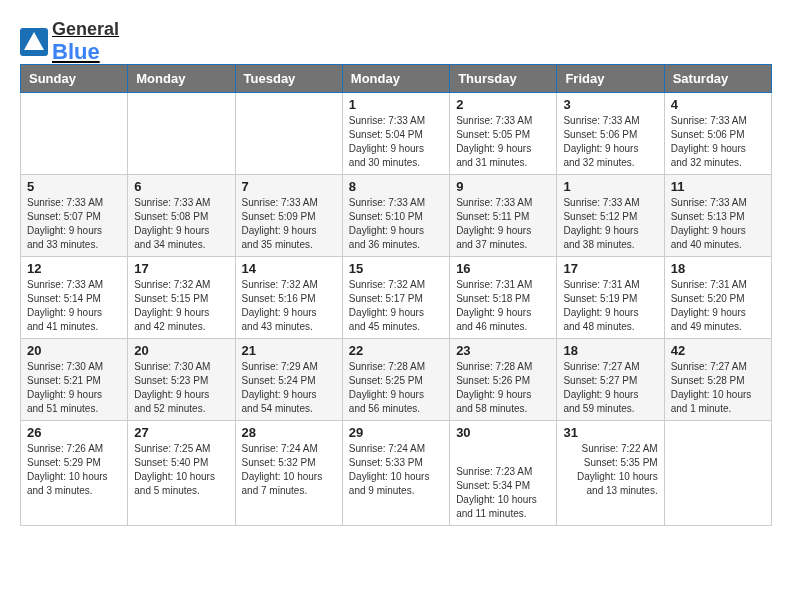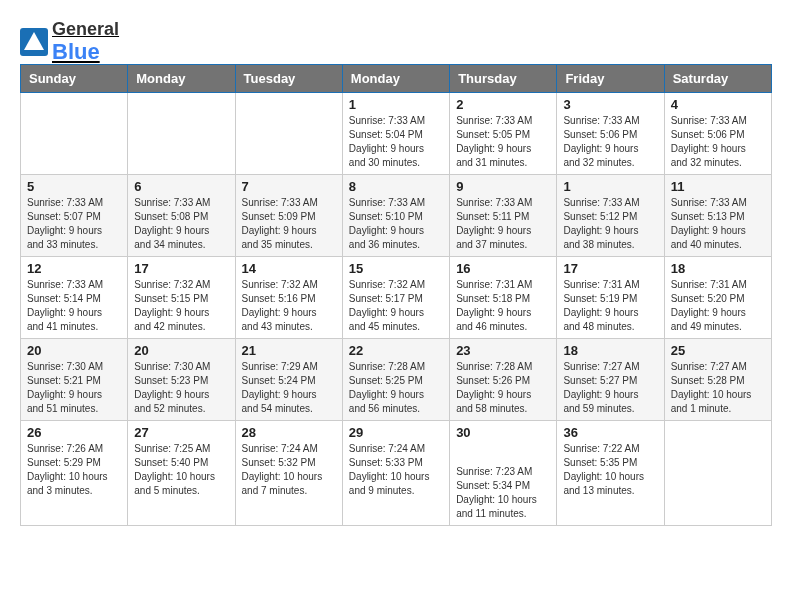--- a/index.html
+++ b/index.html
@@ -295,21 +295,21 @@
 and 58 minutes.</div>
         </td>
         <td>
           <span class="day-number">18</span>
           <div class="day-info" style="white-space: pre-line;">Sunrise: 7:27 AM
 Sunset: 5:27 PM
 Daylight: 9 hours
 and 59 minutes.</div>
         </td>
         <td>
-          <span class="day-number">25</span>
+          <span class="day-number">42</span>
           <div class="day-info" style="white-space: pre-line;">Sunrise: 7:27 AM
 Sunset: 5:28 PM
 Daylight: 10 hours
 and 1 minute.</div>
         </td>
       </tr>
       <tr>
         <td>
           <span class="day-number">26</span>
           <div class="day-info" style="white-space: pre-line;">Sunrise: 7:26 AM
@@ -339,22 +339,22 @@
 and 9 minutes.</div>
         </td>
         <td>
           <span class="day-number">30</span>
           <div class="day-info" style="white-space: pre-line; margin-top: 25px;">Sunrise: 7:23 AM
 Sunset: 5:34 PM
 Daylight: 10 hours
 and 11 minutes.</div>
         </td>
         <td>
-          <span class="day-number">36</span>
-          <div class="day-info" style="white-space: pre-line;">Sunrise: 7:22 AM
+          <span class="day-number">31</span>
+          <div class="day-info" style="white-space: pre-line; text-align: right;">Sunrise: 7:22 AM
 Sunset: 5:35 PM
 Daylight: 10 hours
 and 13 minutes.</div>
         </td>
         <td class="empty-cell"></td>
       </tr>
     </tbody>
 </table>
 
 </body></html>

